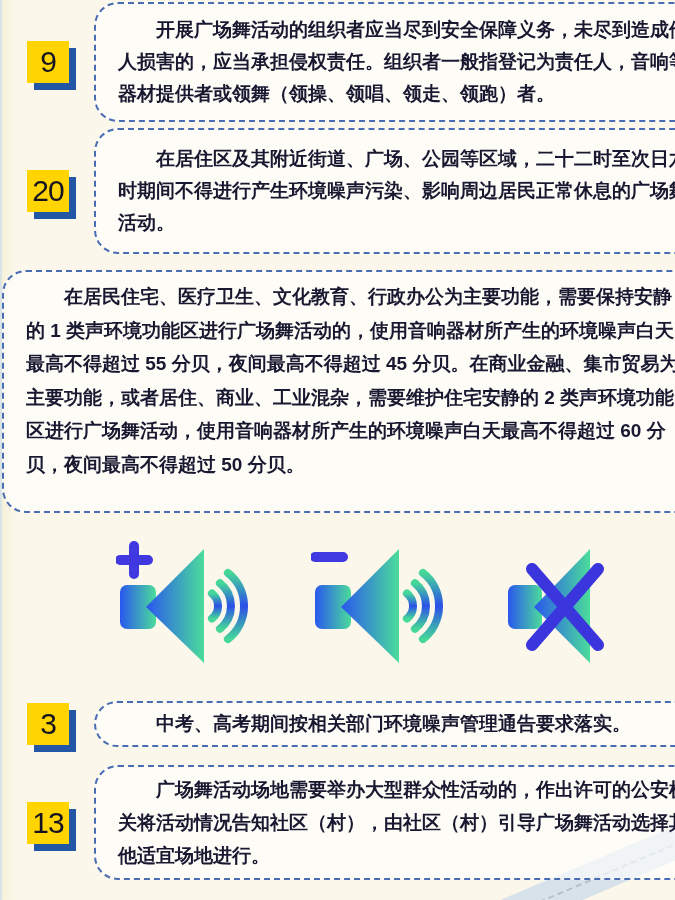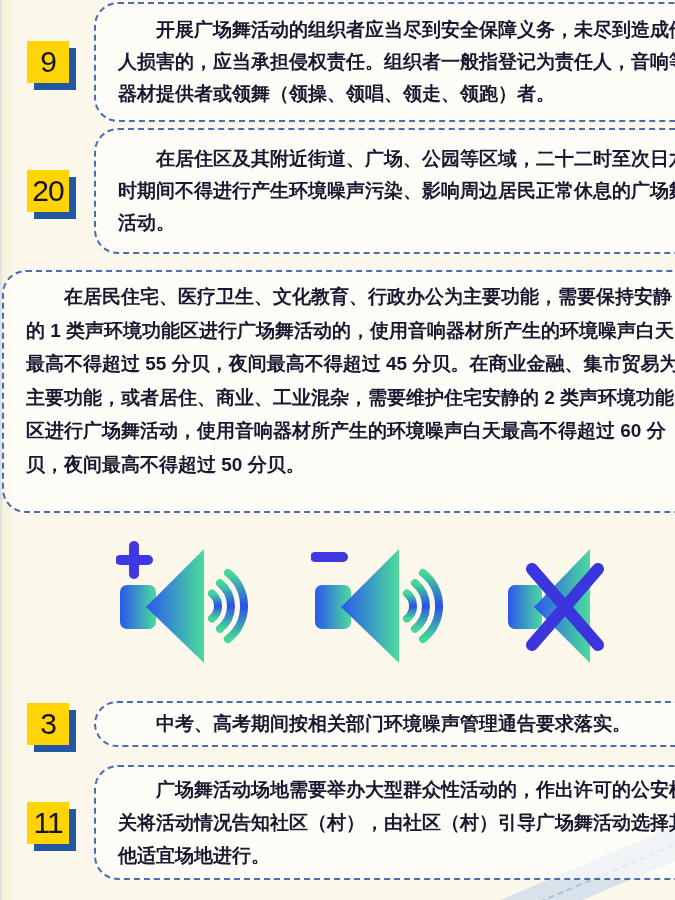--- a/index.html
+++ b/index.html
@@ -140,20 +140,20 @@
     <div class="badge-col">
       <div class="badge">3</div>
     </div>
     <div class="box">
       <p>中考、高考期间按相关部门环境噪声管理通告要求落实。</p>
     </div>
   </div>
 
   <div class="section s13">
     <div class="badge-col">
-      <div class="badge">11</div>
+      <div class="badge">13</div>
     </div>
     <div class="box">
       <p>广场舞活动场地需要举办大型群众性活动的，作出许可的公安机关将活动情况告知社区（村），由社区（村）引导广场舞活动选择其他适宜场地进行。</p>
     </div>
   </div>
 
 </div>
 
 </body></html>

